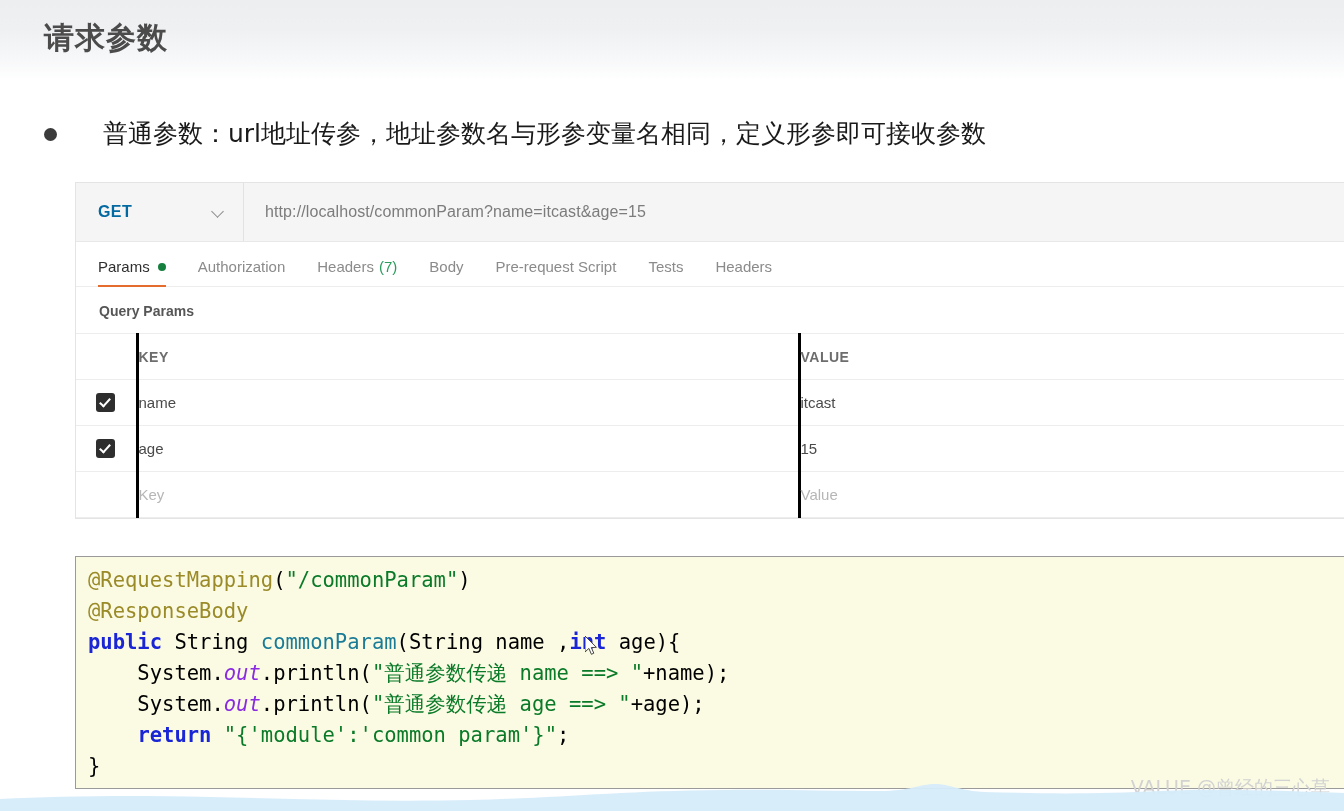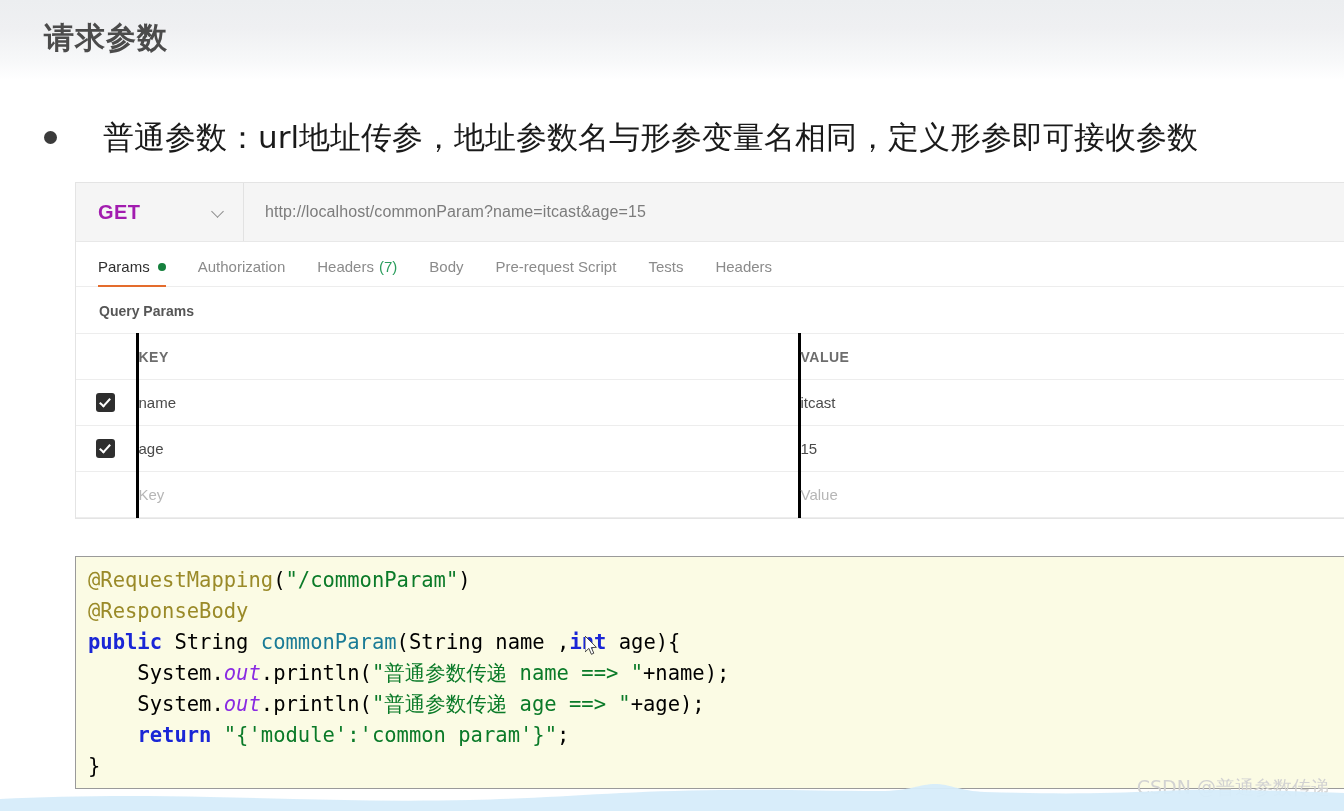--- a/index.html
+++ b/index.html
@@ -44,21 +44,21 @@
   }
   .bullet-dot {
     width: 13px;
     height: 13px;
     border-radius: 50%;
     background: #3b3b3b;
     flex: 0 0 auto;
     margin-right: 46px;
   }
   .bullet-text {
-    font-size: 31px;
+    font-size: 25px;
     color: #1a1a1a;
     line-height: 1.2;
     white-space: nowrap;
     font-family: "DejaVu Sans", "Liberation Sans", sans-serif;
   }
 
   
   .postman {
     position: absolute;
     left: 75px;
@@ -80,23 +80,23 @@
     width: 168px;
     display: flex;
     align-items: center;
     justify-content: space-between;
     padding: 0 18px 0 22px;
     box-sizing: border-box;
     border-right: 1px solid #e2e2e2;
     cursor: pointer;
   }
   .pm-method-label {
-    font-size: 20px;
+    font-size: 16px;
     font-weight: bold;
-    color: #a21caf;
+    color: #0369a1;
     letter-spacing: .4px;
   }
   .chev {
     width: 13px;
     height: 13px;
     position: relative;
   }
   .chev::before {
     content: "";
     position: absolute;
@@ -374,21 +374,21 @@
 </div>
 
 <div class="codeblock" id="codeblock"><div><span class="tk-anno">@RequestMapping</span><span class="tk-plain">(</span><span class="tk-str">"/commonParam"</span><span class="tk-plain">)</span></div><div><span class="tk-anno">@ResponseBody</span></div><div><span class="tk-kw">public</span><span class="tk-plain"> String </span><span class="tk-fn">commonParam</span><span class="tk-plain">(String name ,</span><span class="tk-kw">int</span><span class="tk-plain"> age){</span></div><div><span class="tk-plain">    System.</span><span class="tk-field">out</span><span class="tk-plain">.println(</span><span class="tk-str">"普通参数传递 name ==&gt; "</span><span class="tk-plain">+name);</span></div><div><span class="tk-plain">    System.</span><span class="tk-field">out</span><span class="tk-plain">.println(</span><span class="tk-str">"普通参数传递 age ==&gt; "</span><span class="tk-plain">+age);</span></div><div><span class="tk-plain">    </span><span class="tk-kw">return</span><span class="tk-plain"> </span><span class="tk-str">"{'module':'common param'}"</span><span class="tk-plain">;</span></div><div><span class="tk-plain">}</span></div></div>
 
 <div class="cursor">
   <svg width="13" height="20" viewBox="0 0 13 20">
     <polygon points="0,0 0,16 3.9,12.4 6.4,18.3 8.8,17.2 6.3,11.6 11.4,11.3" fill="#ffffff" stroke="#444444" stroke-width="1"></polygon>
   </svg>
 </div>
 
-<div class="watermark">CSDN @普通参数传递</div>
+<div class="watermark">VALUE @曾经的三心草</div>
 
 <div class="wave">
   <svg width="1344" height="28" viewBox="0 0 1344 28" preserveAspectRatio="none">
     <path d="M0,16 C60,13 130,12 210,14 C300,16 380,19 470,17
              C560,15 620,8 720,7 C780,6 820,8 880,8
              C910,8 920,1 935,1 C950,1 960,8 985,9
              C1050,11 1100,11 1160,8 C1220,5 1280,8 1344,10
              L1344,28 L0,28 Z" fill="#d6ecfa" opacity="0.95"></path>
   </svg>
 </div>

